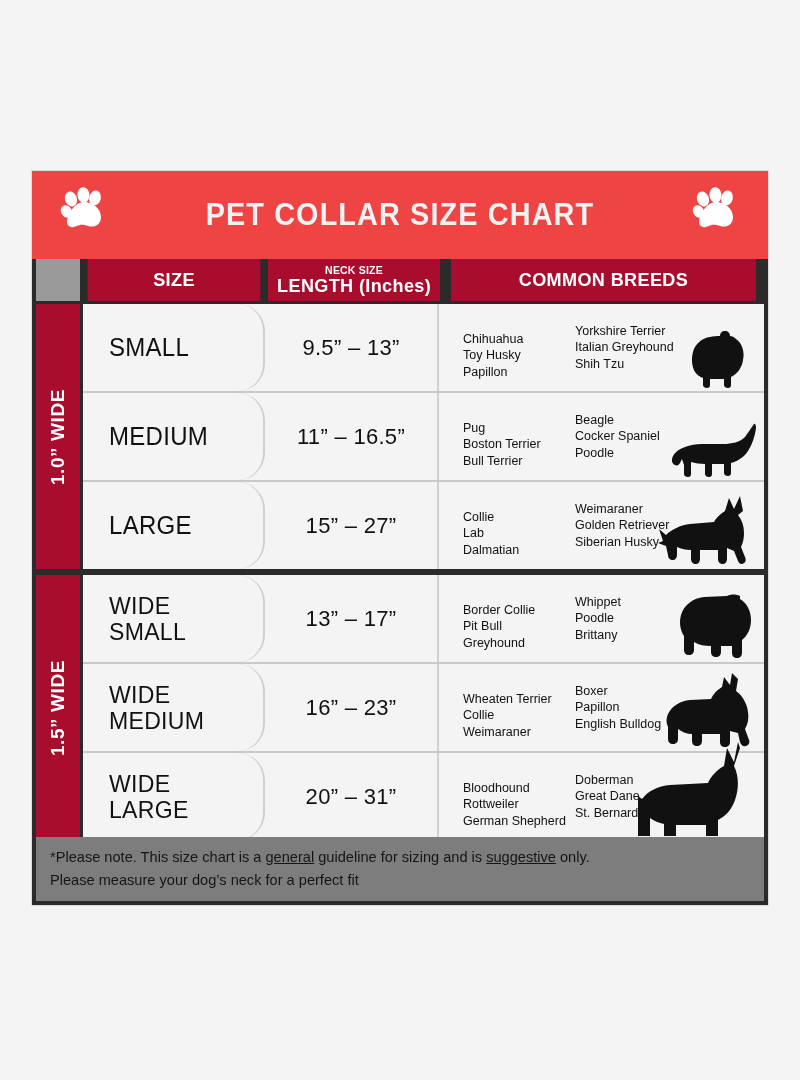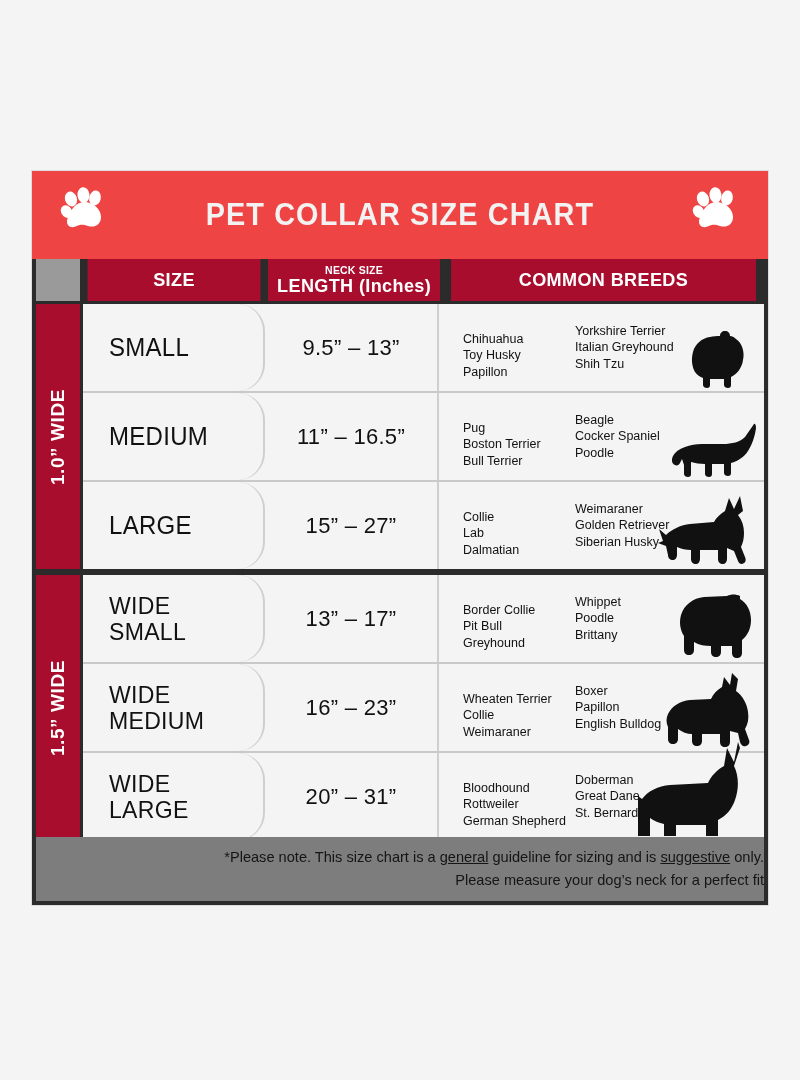--- a/index.html
+++ b/index.html
@@ -131,21 +131,20 @@
     position:absolute;
     left:4px;right:4px;bottom:4px;
     height:64px;
     background:#7d7d7d;
     color:#151515;
     box-sizing:border-box;
     padding:9px 0 0 14px;
     font-size:14.6px;
     line-height:23px;
     z-index:1;
-    text-align:right;
   }
   .footer u{text-decoration:underline;}
 </style>
 </head>
 <body>
 
 <div class="card">
 
   <div class="titlebar">
     <span class="paw left">

